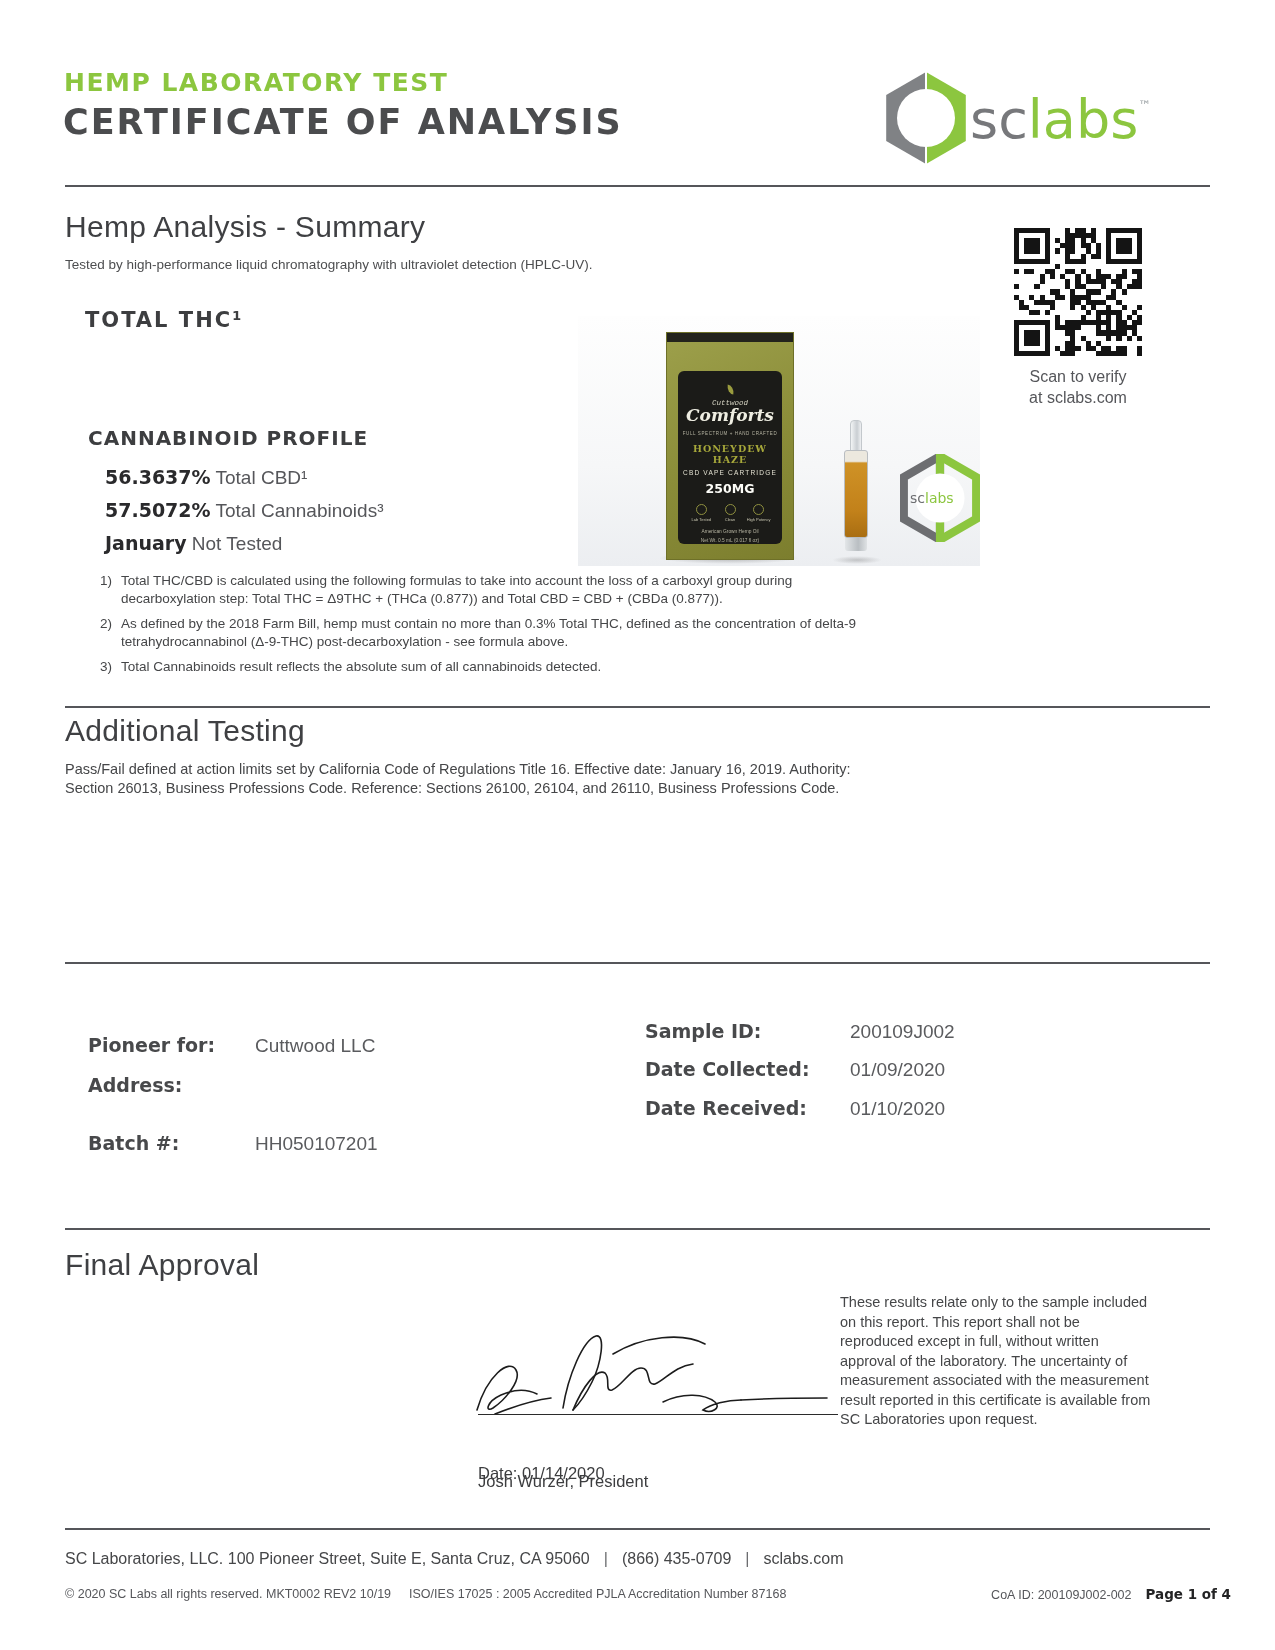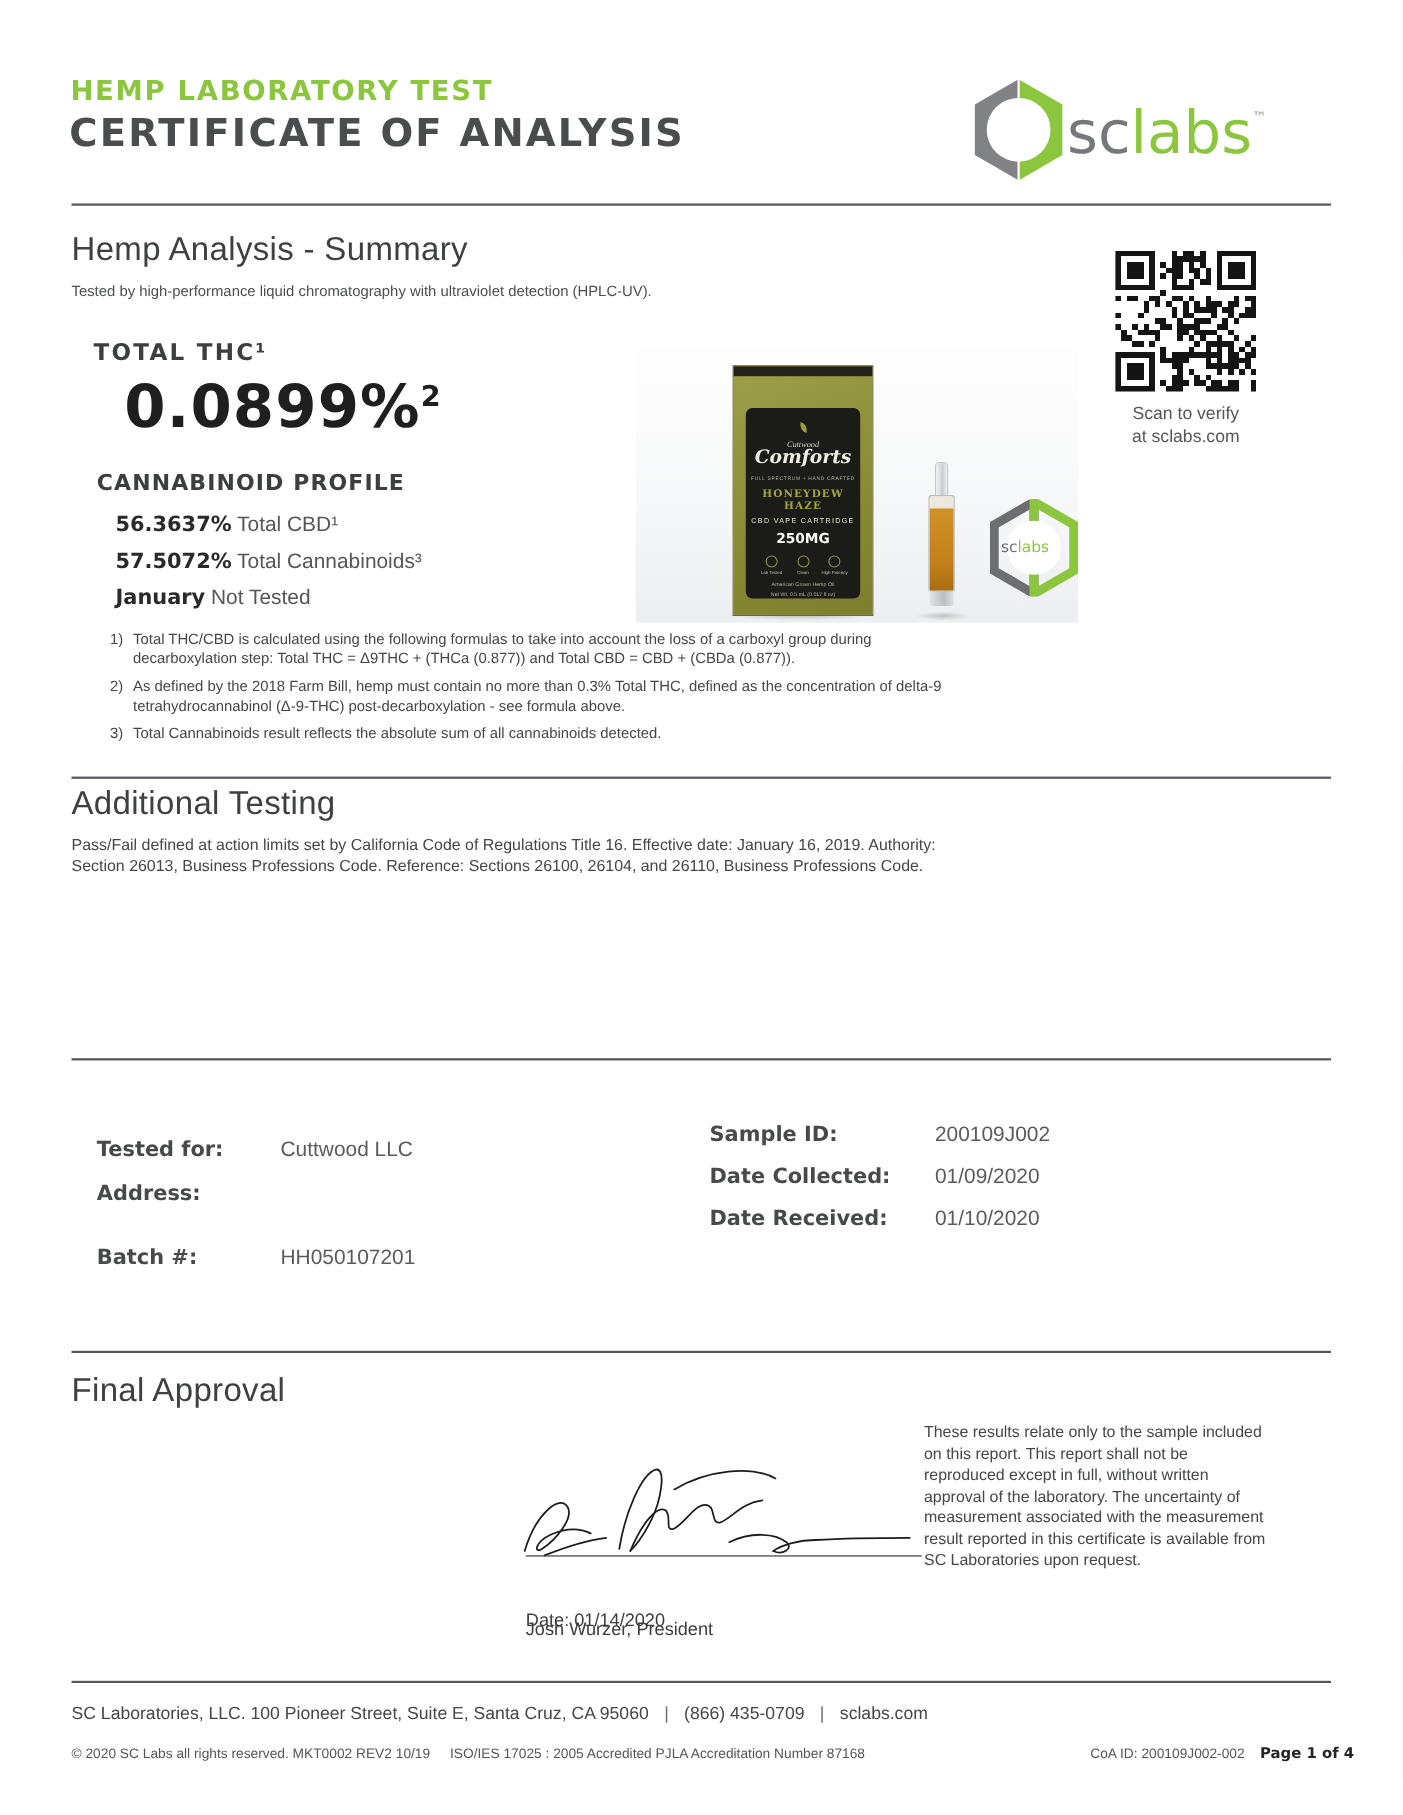--- a/index.html
+++ b/index.html
@@ -51,21 +51,21 @@
   .box-shadow{position:absolute;left:80px;top:236px;width:142px;height:12px;
               background:radial-gradient(ellipse at center,rgba(40,40,40,.30),rgba(0,0,0,0) 70%);}
   .box{position:absolute;left:88px;top:16px;width:126px;height:226px;
        background:linear-gradient(155deg,#9da04b 0%,#8a8c38 55%,#7c7e2e 100%);
        border:1px solid #6e7028;}
   .box-top{position:absolute;left:0;top:0;width:100%;height:9px;background:#23231c;}
   .boxlabel{position:absolute;left:11px;right:11px;top:38px;bottom:15px;background:#1b1b18;
             border-radius:6px;color:#e8e6da;text-align:center;padding-top:9px;overflow:hidden;}
   .leaf{display:inline-block;width:7px;height:9px;background:#9a9c3e;
         border-radius:0 100% 0 100%;transform:rotate(8deg);}
-  .brand-sm{font-family:Liberation Serif, serif;font-style:italic;font-size:7.5px;color:#d6d4c3;margin-top:1px;}
+  .brand-sm{font-family:Liberation Mono, monospace;font-style:italic;font-size:7.5px;color:#d6d4c3;margin-top:1px;}
   .brand-lg{font-family:"DejaVu Serif",serif;font-style:italic;font-weight:700;font-size:17px;
             color:#efeee2;line-height:1.05;}
   .tagline{font-size:4.5px;letter-spacing:.6px;color:#b6b4a2;margin-top:6px;}
   .strain{font-family:"DejaVu Serif",serif;font-weight:700;font-size:9.5px;letter-spacing:1px;
           color:#a6a73a;margin-top:7px;}
   .ptype{font-size:6.5px;letter-spacing:1.2px;color:#e2e0d0;margin-top:4px;}
   .strength{font-family:"DejaVu Sans",sans-serif;font-weight:700;font-size:12.5px;color:#fdfdf8;margin-top:5px;}
   .badges{display:flex;justify-content:space-between;margin:8px 9px 0;}
   .badge{width:30px;}
   .badge-ic{width:9px;height:9px;border:1px solid #8f9040;border-radius:50%;margin:0 auto;}
@@ -127,21 +127,20 @@
     </span>
     <span class="logo-text"><span class="logo-sc">sc</span><span class="logo-labs">labs</span><span class="logo-tm">™</span></span>
   </div>
 
   <div class="rule" style="top:185px"></div>
 
   <div class="abs h2" style="left:65px;top:210px">Hemp Analysis - Summary</div>
   <div class="abs method">Tested by high-performance liquid chromatography with ultraviolet detection (HPLC-UV).</div>
 
   <div class="abs thc-label">TOTAL THC¹</div>
-  <div class="abs thc-value"><span>0.0899%</span><sup>2</sup></div>
 
   <div class="abs profile-h">CANNABINOID PROFILE</div>
   <div class="abs profile">
     <div><span class="pv">56.3637%</span> <span>Total CBD¹</span></div>
     <div><span class="pv">57.5072%</span> <span>Total Cannabinoids³</span></div>
     <div><span class="pv">January</span> <span>Not Tested</span></div>
   </div>
 
   <div class="abs photo">
     <div class="box-shadow"></div>
@@ -421,21 +420,21 @@
         <span class="fn-text">Total Cannabinoids result reflects the absolute sum of all cannabinoids detected.</span>
       </div>
   </div>
 
   <div class="rule" style="top:706px"></div>
   <div class="abs h2" style="left:65px;top:714px">Additional Testing</div>
   <div class="abs add-body">Pass/Fail defined at action limits set by California Code of Regulations Title 16. Effective date: January 16, 2019. Authority: Section 26013, Business Professions Code. Reference: Sections 26100, 26104, and 26110, Business Professions Code.</div>
 
   <div class="rule" style="top:962px"></div>
 
-  <div class="abs flabel" style="left:88px;top:1034px">Tested for:</div>
+  <div class="abs flabel" style="left:88px;top:1034px">Pioneer for:</div>
   <div class="abs fvalue" style="left:255px;top:1035px">Cuttwood LLC</div>
   <div class="abs flabel" style="left:88px;top:1074px">Address:</div>
   <div class="abs fvalue" style="left:255px;top:1075px"></div>
   <div class="abs flabel" style="left:88px;top:1132px">Batch #:</div>
   <div class="abs fvalue" style="left:255px;top:1133px">HH050107201</div>
 
   <div class="abs flabel" style="left:645px;top:1020px">Sample ID:</div>
   <div class="abs fvalue" style="left:850px;top:1021px">200109J002</div>
   <div class="abs flabel" style="left:645px;top:1058px">Date Collected:</div>
   <div class="abs fvalue" style="left:850px;top:1059px">01/09/2020</div>

